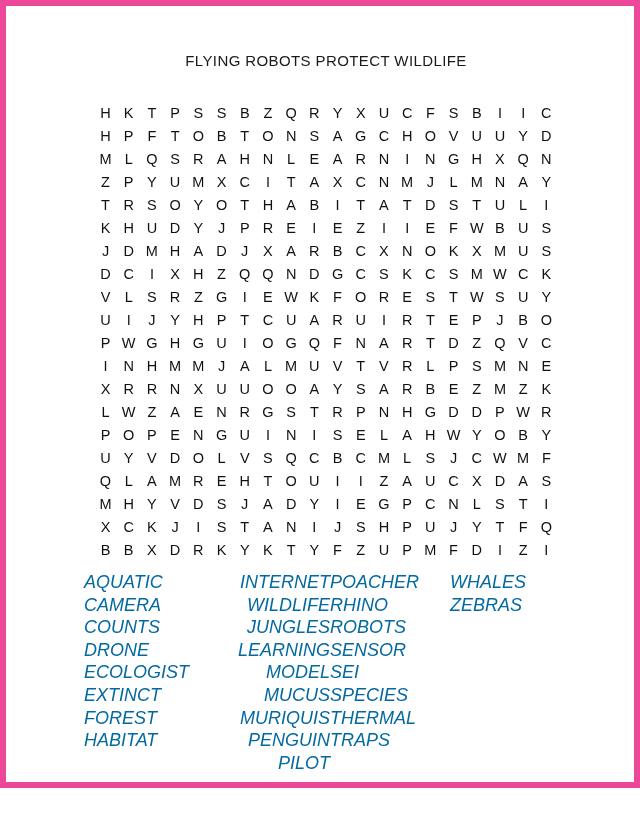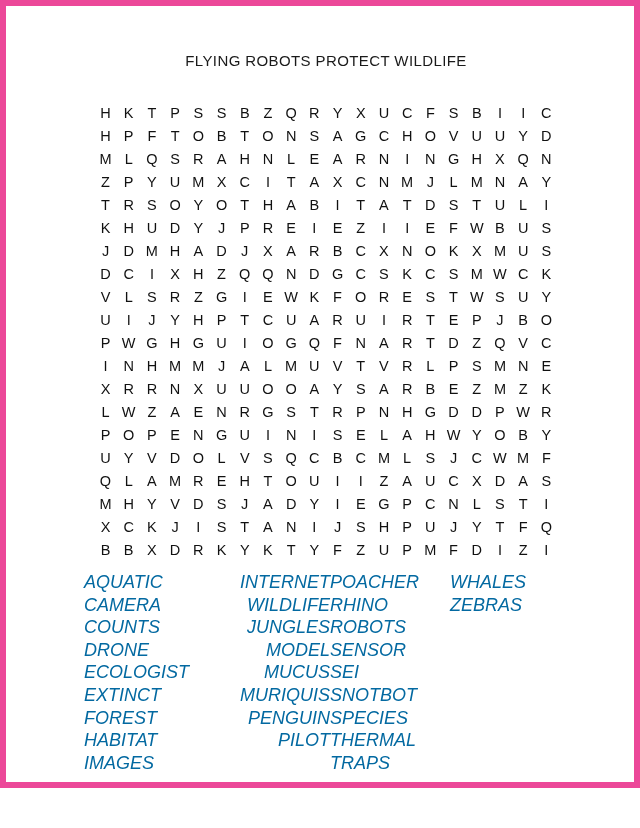--- a/index.html
+++ b/index.html
@@ -530,39 +530,38 @@
   <div class="word-bank">
     <div class="word-col c0">
       <span class="word-item">AQUATIC</span>
       <span class="word-item">CAMERA</span>
       <span class="word-item">COUNTS</span>
       <span class="word-item">DRONE</span>
       <span class="word-item">ECOLOGIST</span>
       <span class="word-item">EXTINCT</span>
       <span class="word-item">FOREST</span>
       <span class="word-item">HABITAT</span>
-      <span class="word-item">IMAGES</span>
     </div>
     <div class="word-col c1">
       <span class="word-item">INTERNET</span>
       <span class="word-item">WILDLIFE</span>
       <span class="word-item">JUNGLES</span>
+      <span class="word-item">LEARNING</span>
       <span class="word-item">MODEL</span>
       <span class="word-item">MUCUS</span>
       <span class="word-item">MURIQUIS</span>
       <span class="word-item">PENGUIN</span>
       <span class="word-item">PILOT</span>
     </div>
     <div class="word-col c2">
       <span class="word-item">POACHER</span>
       <span class="word-item">RHINO</span>
       <span class="word-item">ROBOTS</span>
       <span class="word-item">SENSOR</span>
       <span class="word-item">SEI</span>
-      <span class="word-item">SNOTBOT</span>
       <span class="word-item">SPECIES</span>
       <span class="word-item">THERMAL</span>
       <span class="word-item">TRAPS</span>
     </div>
     <div class="word-col c3">
       <span class="word-item">WHALES</span>
       <span class="word-item">ZEBRAS</span>
     </div>
   </div>
 

